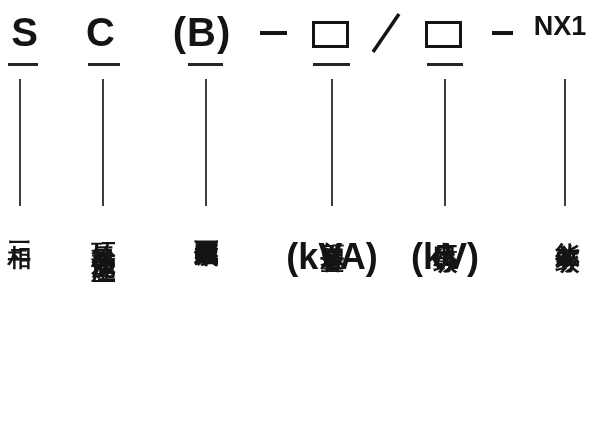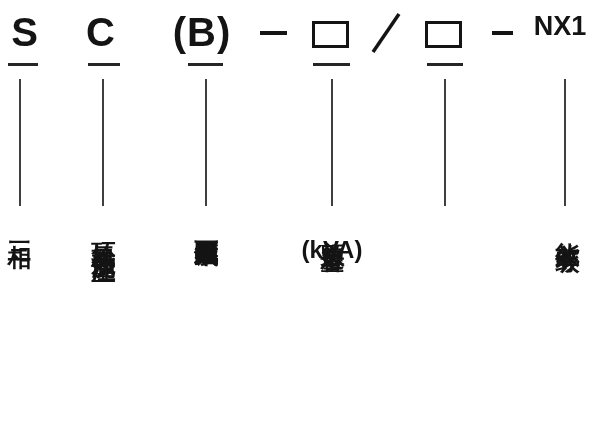--- a/index.html
+++ b/index.html
@@ -63,21 +63,21 @@
     writing-mode: vertical-lr;
     text-orientation: upright;
     font-size: 24px;
     line-height: 1.2;
     letter-spacing: 3px;
     font-weight: bold;
     color: #141414;
   }
   .vtext.tight { letter-spacing: 0; }
   .lsuffix {
-    font-size: 24px;
+    font-size: 36px;
     font-weight: bold;
     color: #141414;
     line-height: 1.1;
     margin-top: 3px;
     white-space: nowrap;
   }
 </style>
 </head>
 <body>
 
@@ -129,19 +129,23 @@
   <div class="lbl" style="left:206px">
     <span class="vtext tight">低压可采用箔式线圈</span>
     <span class="lsuffix"></span>
   </div>
 
   <div class="lbl" style="left:332px">
     <span class="vtext">额定容量</span>
     <span class="lsuffix">(kVA)</span>
   </div>
 
+  <div class="lbl" style="left:445px">
+    <span class="vtext">电压等级</span>
+    <span class="lsuffix">(kV)</span>
+  </div>
 
   <div class="lbl" style="left:567px">
     <span class="vtext">能效等级</span>
     <span class="lsuffix"></span>
   </div>
 
 </div>
 
 </body></html>

